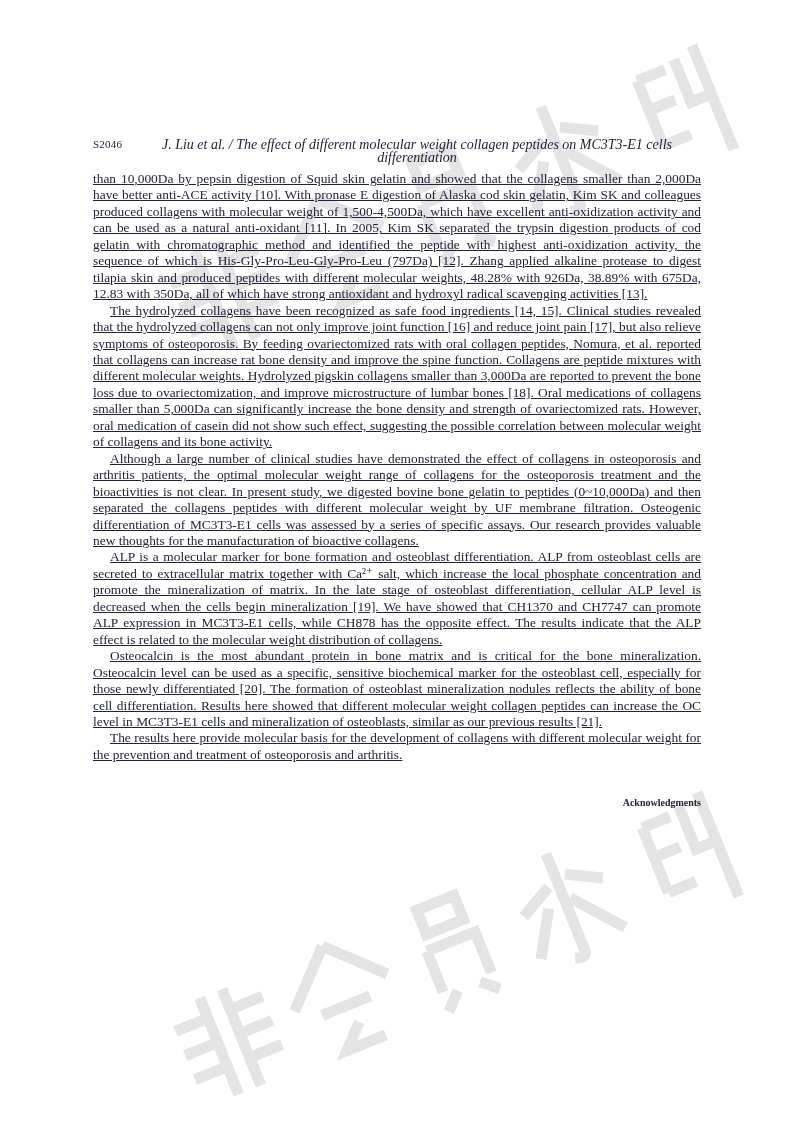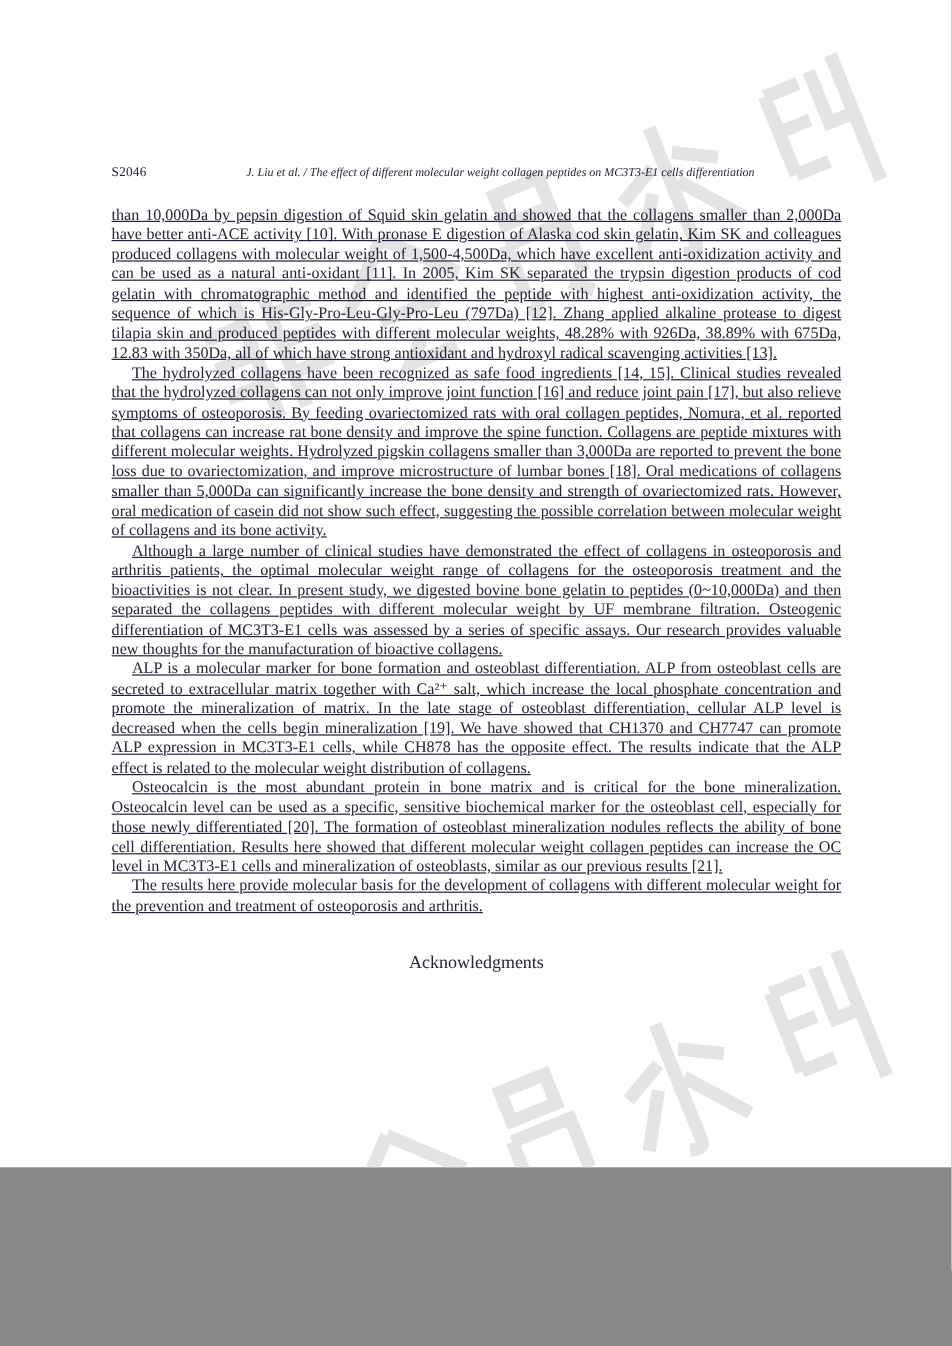--- a/index.html
+++ b/index.html
@@ -2,21 +2,21 @@
 <html style="--wm-color: #e4e4e4; --ink: #222338;"><head>
 <meta charset="utf-8">
 <style>
   html,body{margin:0;padding:0;}
   body{
     background:#888;
     font-family:"Liberation Serif","DejaVu Serif",serif;
   }
   .page{
     position:relative;
-    width:793px;height:973px;
+    width:793px;height:1122px;
     margin:0 auto;
     background:#ffffff;
     overflow:hidden;
     color:var(--ink,#222338);
   }
   
   .watermark-layer{
     position:absolute;inset:0;
     z-index:0;
     pointer-events:none;
@@ -39,43 +39,43 @@
     text-align:center;
   }
   .page-label{
     position:absolute;left:0;top:0;
     font-size:11px;
     letter-spacing:.2px;
   }
   .running-title{
     display:inline-block;
     font-style:italic;
-    font-size:10px;
+    font-size:14px;
     padding-left:40px;
   }
   
   .body-text{
     position:absolute;
     left:93px;top:171px;width:608px;
     z-index:1;
     font-size:13.4px;
     line-height:16.45px;
     text-align:justify;
   }
   .body-text p{
     margin:0;
     text-indent:17px;
     text-decoration:underline;
   }
   .body-text p.noindent{text-indent:0;}
   .ack-heading{
     margin:32px 0 15px 0;
-    font-size:15px;
-    font-weight:normal;
-    text-align:center;
+    font-size:10px;
+    font-weight:bold;
+    text-align:right;
   }
   .force-justify{
     text-align-last:justify;
   }
   
   .page-footer{
     position:absolute;
     left:93px;top:1070px;width:608px;
     z-index:1;
     text-align:center;

